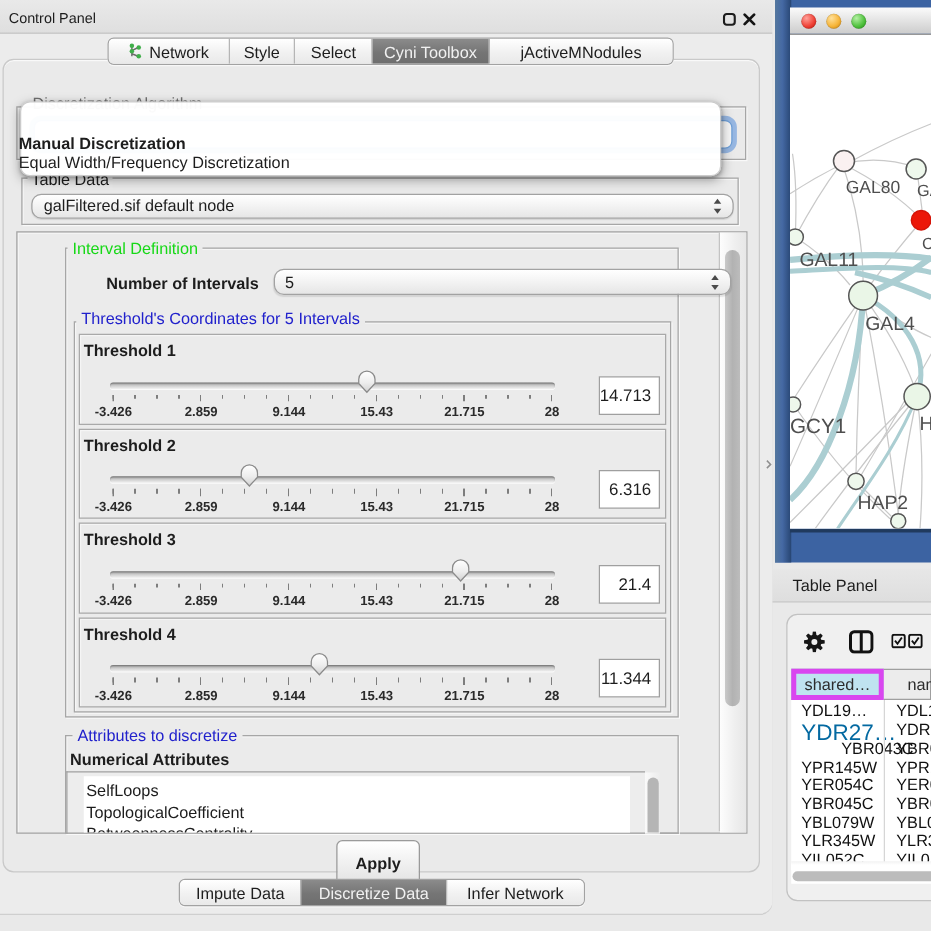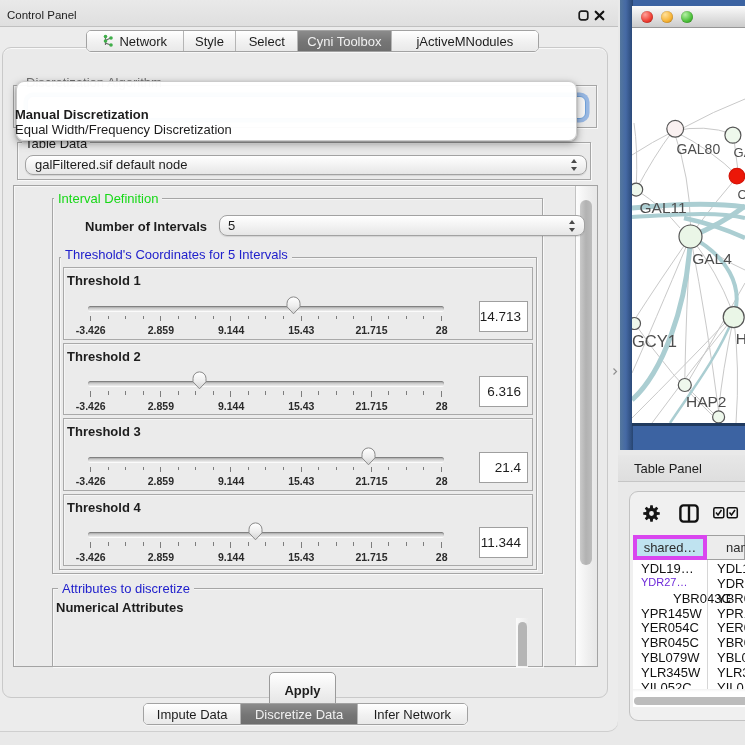--- a/index.html
+++ b/index.html
@@ -159,20 +159,26 @@
           <stop offset="1" stop-color="#d2d2d2"></stop>
         </linearGradient>
       </defs>
       <path d="M1,7.4 a6.5,6.5 0 0 1 13,0 L14,10.8 L7.5,17.8 L1,10.8 Z" fill="url(#th522)" stroke="#8a8a8a" stroke-width="1"></path>
     </svg>
 <div class="vbox" style="left:479px;top:527.0px;">11.344</div>
 
 <div class="grp" style="left:51.5px;top:587.5px;width:491px;height:79px;"></div>
 <div class="gtit" style="left:58px;top:581.5px;color:#2121cc;background:#ebebeb;">Attributes to discretize</div>
 <div class="abs bold" style="left:56px;top:600px;">Numerical Attributes</div>
+<div class="abs" style="left:52.5px;top:616.5px;width:463.5px;height:50px;background:#ededed;border:1px solid #a0a0a0;border-right:none;overflow:hidden;">
+  <div class="abs" style="left:13px;top:3.5px;width:437px;height:46px;background:#fff;"></div>
+  <div class="abs" style="left:15.5px;top:7px;">SelfLoops</div>
+  <div class="abs" style="left:15.5px;top:24px;">TopologicalCoefficient</div>
+  <div class="abs" style="left:15.5px;top:41px;">BetweennessCentrality</div>
+</div>
 <div class="abs" style="left:516px;top:617.5px;width:12px;height:49px;background:linear-gradient(90deg,#fafafa,#ececec);"></div>
 <div class="abs" style="left:517.5px;top:622px;width:9px;height:44px;background:#b5b5b5;border-radius:4.5px 4.5px 0 0;"></div>
 
 <div class="abs" style="left:269px;top:672px;width:67px;height:37px;background:linear-gradient(180deg,#ffffff,#f0f0f0 50%,#e2e2e2);border:1px solid #9a9a9a;border-radius:5px;display:flex;align-items:center;justify-content:center;font-size:13px;font-weight:bold;">Apply</div>
 
 <div class="seg" style="left:143px;top:703px;width:325px;">
  <div class="s" style="width:98px;">Impute Data</div>
  <div class="s sel" style="width:117px;">Discretize Data</div>
  <div class="s" style="width:110px;">Infer Network</div>
 </div>
@@ -272,21 +278,21 @@
       </g>
     </svg>
 
 <div class="abs" style="left:633px;top:534.5px;width:112px;height:25px;background:#ececec;border:1px solid #9f9f9f;"></div>
 <div class="abs" style="left:633px;top:534.5px;width:74px;height:25px;background:#bfe3f0;border:4px solid #d946ef;display:flex;align-items:center;justify-content:center;font-size:13px;color:#2c2c2c;">shared…</div>
 <div class="abs" style="left:726px;top:540px;font-size:13px;color:#2c2c2c;">name</div>
 <div class="abs" style="left:633px;top:559.5px;width:112px;height:147.5px;background:#fff;overflow:hidden;">
 
 <div class="row" style="left:8px;top:1.7px;font-size:13px;color:#111;">YDL19…</div>
 <div class="row" style="left:84px;top:1.7px;font-size:13px;color:#111;">YDL1</div>
-<div class="row" style="left:8px;top:16.5px;font-size:11px;color:#6d28d9;">YDR27…</div>
+<div class="row" style="left:8px;top:16.5px;font-size:18px;color:#0369a1;">YDR27…</div>
 <div class="row" style="left:84px;top:16.5px;font-size:13px;color:#111;">YDR2</div>
 <div class="row" style="left:8px;top:31.3px;font-size:13px;color:#111;margin-left:32px;">YBR043C</div>
 <div class="row" style="left:84px;top:31.3px;font-size:13px;color:#111;">YBR0</div>
 <div class="row" style="left:8px;top:46.1px;font-size:13px;color:#111;">YPR145W</div>
 <div class="row" style="left:84px;top:46.1px;font-size:13px;color:#111;">YPR1</div>
 <div class="row" style="left:8px;top:60.9px;font-size:13px;color:#111;">YER054C</div>
 <div class="row" style="left:84px;top:60.9px;font-size:13px;color:#111;">YER0</div>
 <div class="row" style="left:8px;top:75.7px;font-size:13px;color:#111;">YBR045C</div>
 <div class="row" style="left:84px;top:75.7px;font-size:13px;color:#111;">YBR0</div>
 <div class="row" style="left:8px;top:90.5px;font-size:13px;color:#111;">YBL079W</div>

